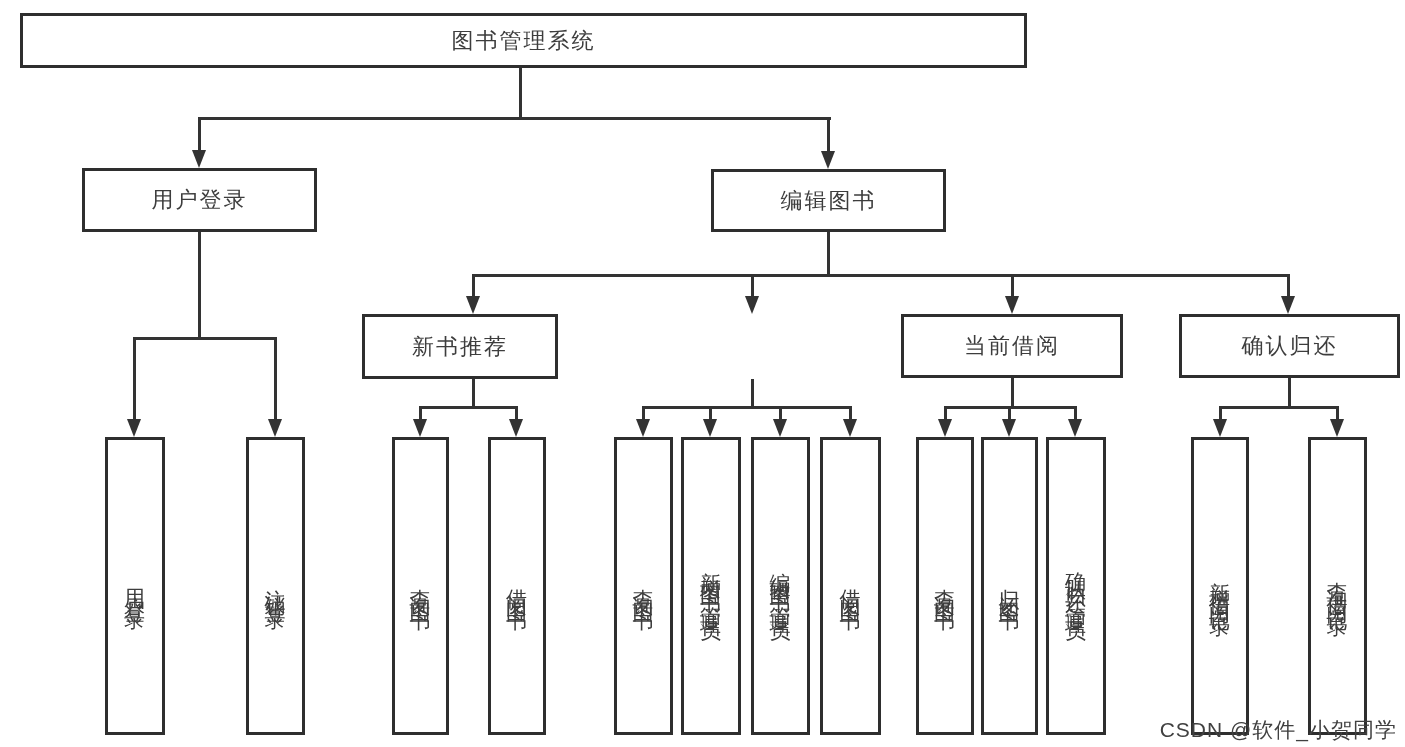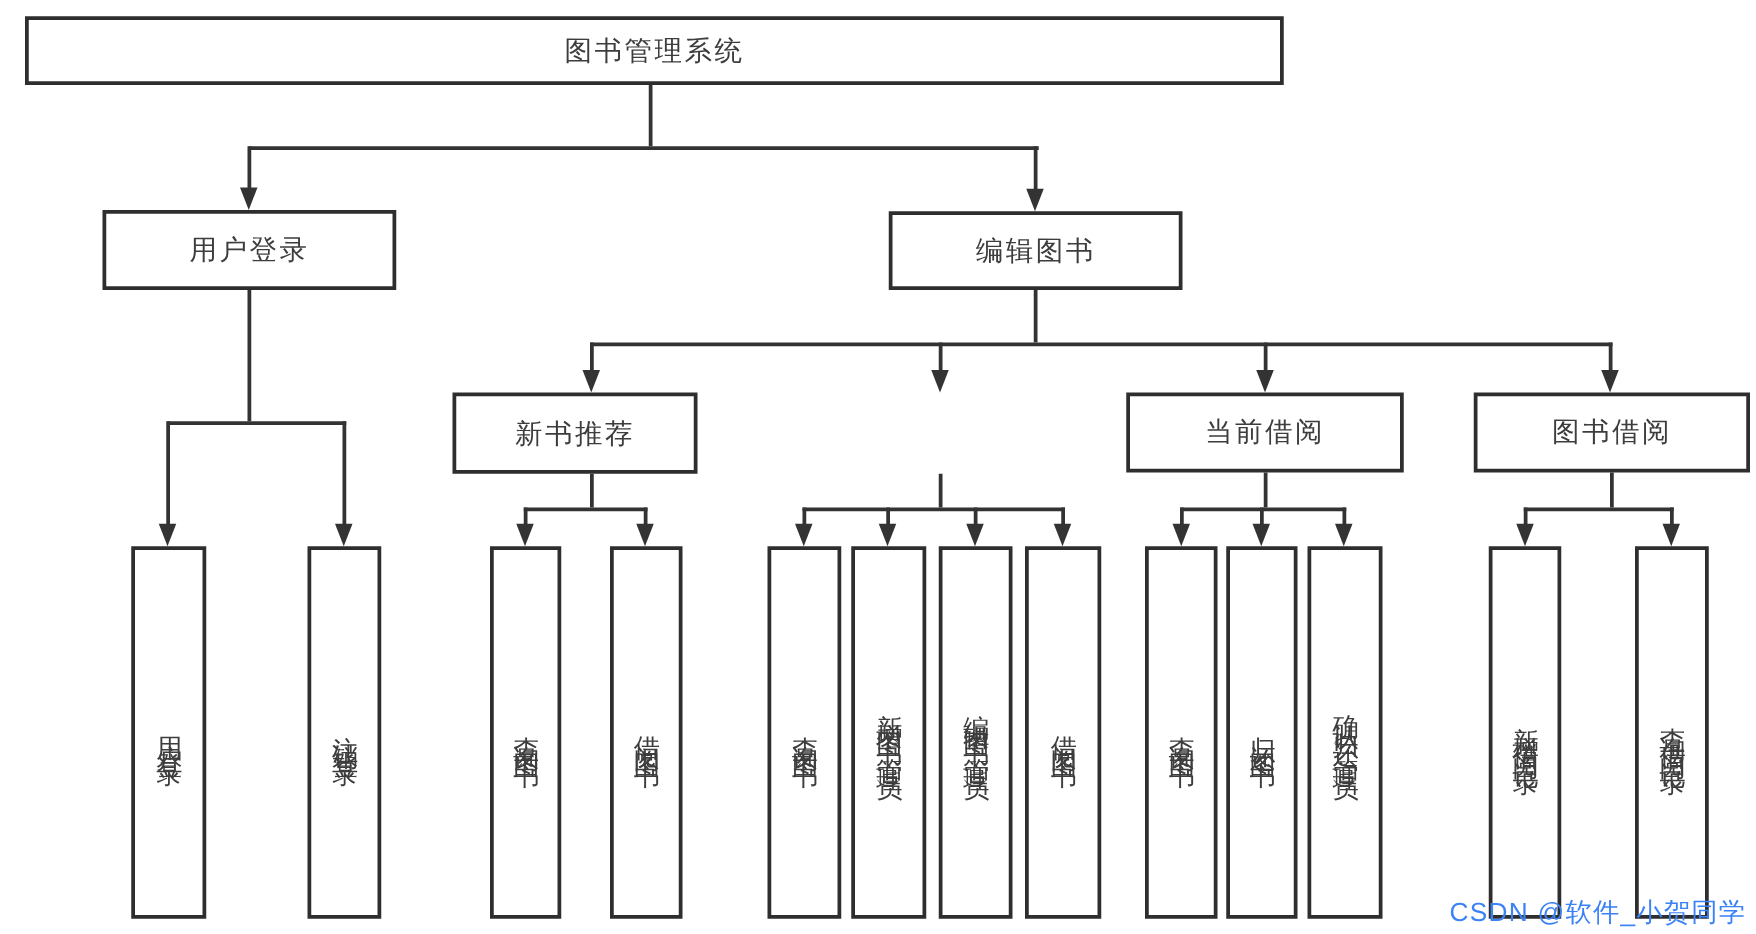--- a/index.html
+++ b/index.html
@@ -17,21 +17,21 @@
     writing-mode:vertical-rl;text-orientation:mixed;
     font-size:21px;letter-spacing:7px;line-height:1;white-space:nowrap;
   }
   .ln{position:absolute;background:#333333;}
   .ah{
     position:absolute;width:0;height:0;
     border-left:7px solid transparent;border-right:7px solid transparent;
     border-top:18px solid #333333;
   }
   .watermark{
-    position:absolute;right:8px;bottom:3px;font-size:21px;color:#3b82f6;
+    position:absolute;right:8px;bottom:3px;font-size:21px;color:#404040;
     letter-spacing:1px;white-space:nowrap;
   }
 </style>
 </head>
 <body>
 
 <div class="canvas">
 
   <div class="box" style="left:20px;top:13px;width:1007px;height:55px;">
     <span class="hlabel">图书管理系统</span>
@@ -48,21 +48,21 @@
   <div class="box" style="left:362px;top:314px;width:196px;height:65px;">
     <span class="hlabel">新书推荐</span>
   </div>
 
 
   <div class="box" style="left:901px;top:314px;width:222px;height:64px;">
     <span class="hlabel">当前借阅</span>
   </div>
 
   <div class="box" style="left:1179px;top:314px;width:221px;height:64px;">
-    <span class="hlabel">图书借阅</span>
+    <span class="hlabel">确认归还</span>
   </div>
 
   <div class="box" style="left:105px;top:437px;width:60px;height:298px;">
     <span class="vlabel">用户登录</span>
   </div>
   <div class="box" style="left:246px;top:437px;width:59px;height:298px;">
     <span class="vlabel">注销登录</span>
   </div>
 
   <div class="box" style="left:392px;top:437px;width:57px;height:298px;">

